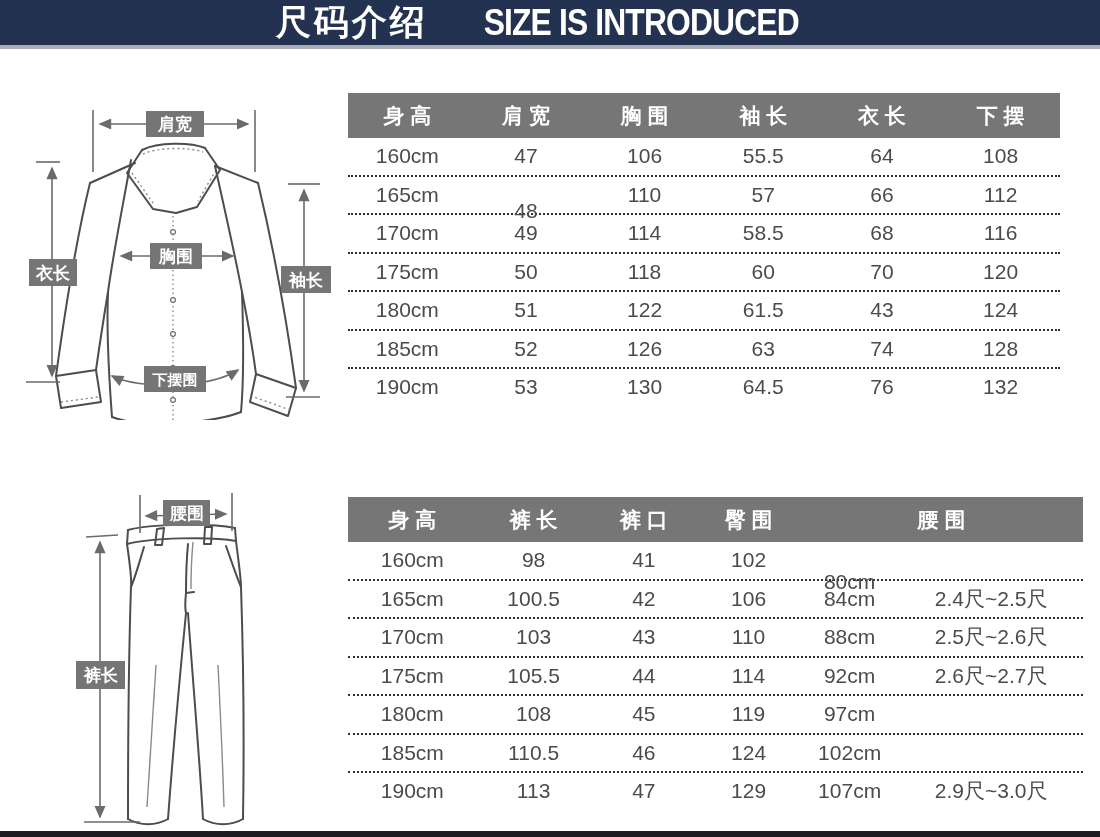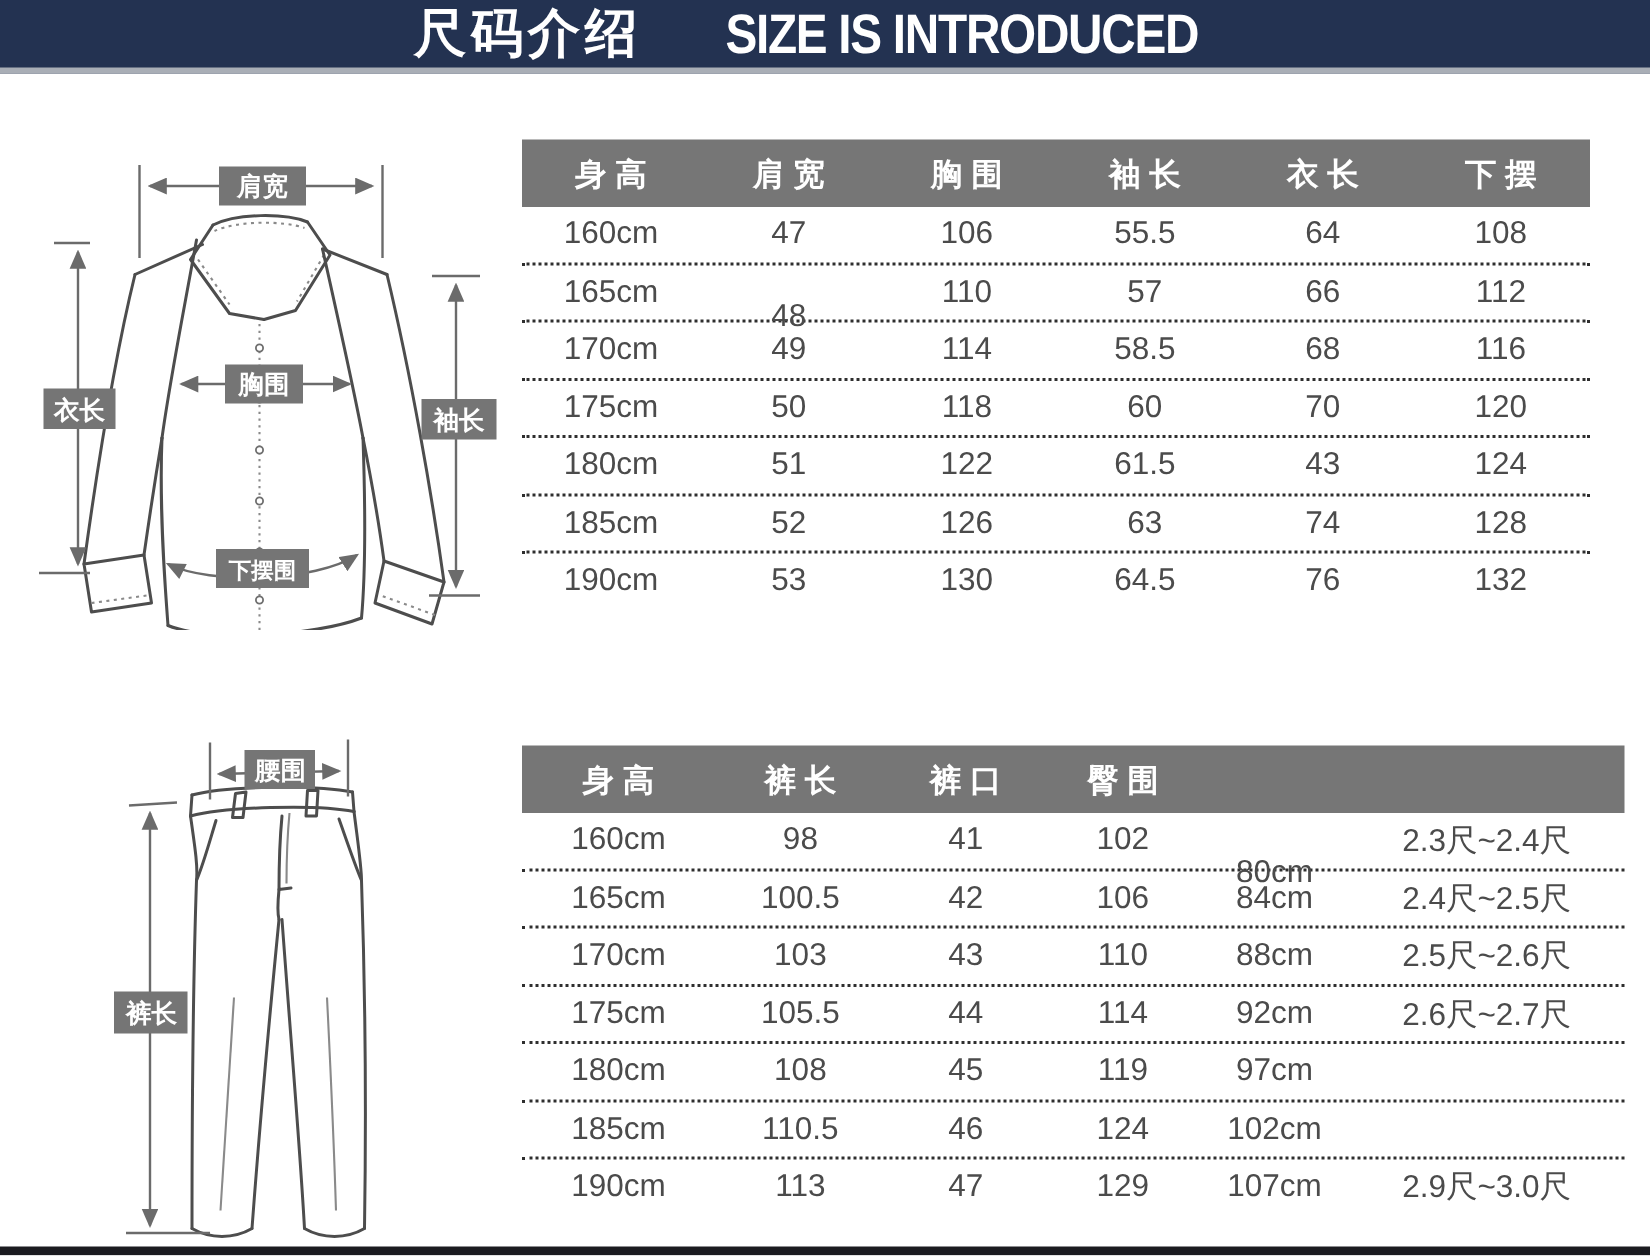--- a/index.html
+++ b/index.html
@@ -260,29 +260,29 @@
         </div>
       </div>
   </div>
 
   <div class="size-table" id="pants-table">
     <div class="thead">
       <div class="hcell pw1">身 高</div>
       <div class="hcell pw2">裤 长</div>
       <div class="hcell pw3">裤 口</div>
       <div class="hcell pw4">臀 围</div>
+      <div class="hcell pw56">腰 围</div>
     </div>
     <div class="tbody">
         <div class="trow">
           <div class="tcell" style="width: 17.5%;">160cm</div>
           <div class="tcell" style="width: 15.5%;">98</div>
           <div class="tcell" style="width: 14.5%;">41</div>
           <div class="tcell" style="width: 14%;">102</div>
           <div class="tcell" style="width: 13.5%; margin-top: 44px;">80cm</div>
-          <div class="tcell" style="width: 25%;">2.3尺~2.4尺</div>
         </div>
         <div class="trow">
           <div class="tcell" style="width: 17.5%;">165cm</div>
           <div class="tcell" style="width: 15.5%;">100.5</div>
           <div class="tcell" style="width: 14.5%;">42</div>
           <div class="tcell" style="width: 14%;">106</div>
           <div class="tcell" style="width: 13.5%;">84cm</div>
           <div class="tcell" style="width: 25%;">2.4尺~2.5尺</div>
         </div>
         <div class="trow">

